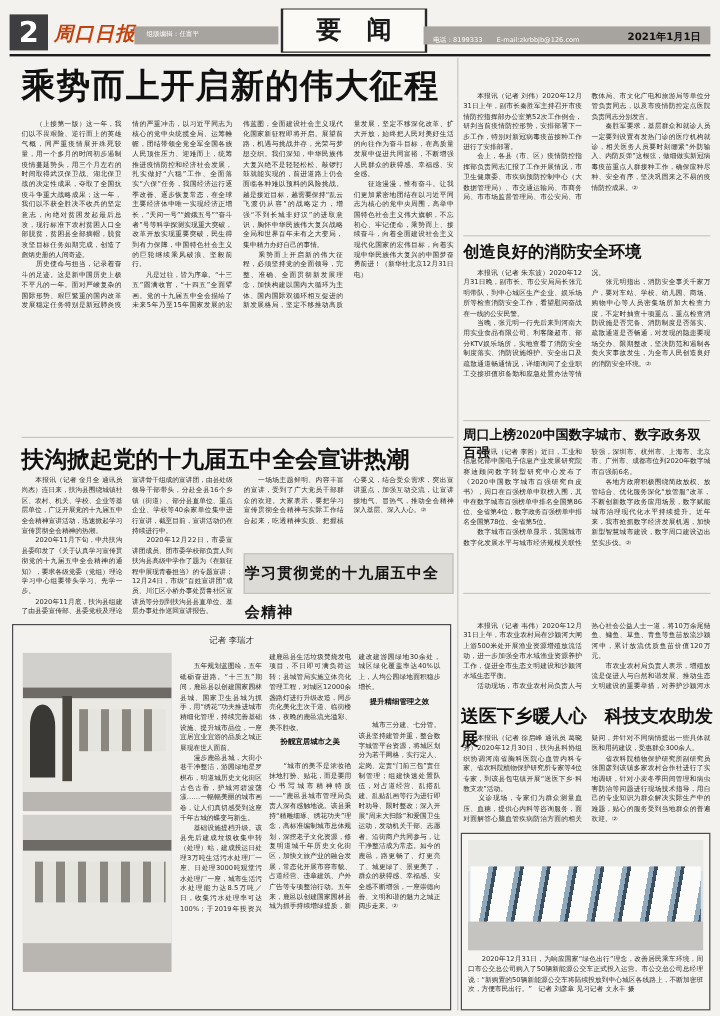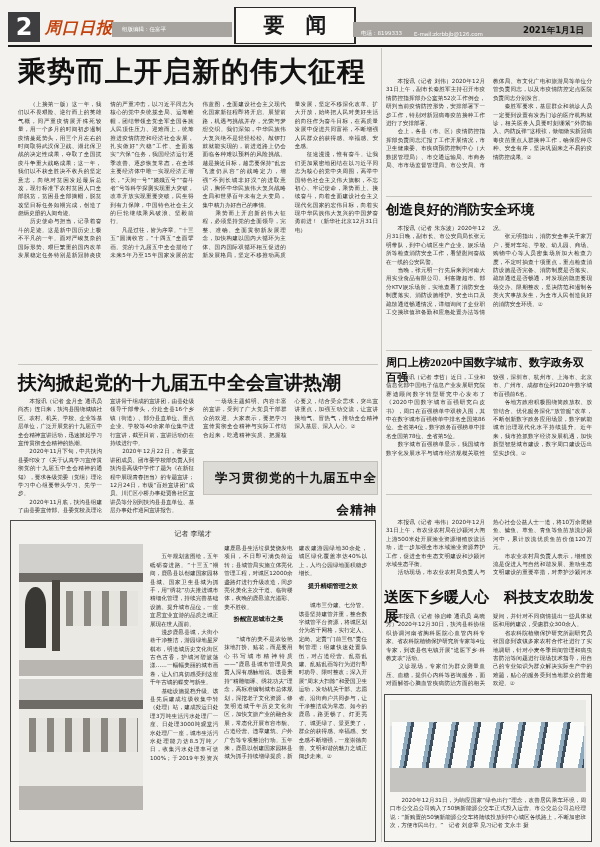--- a/index.html
+++ b/index.html
@@ -31,21 +31,21 @@
   .cols4{column-count:4;column-gap:9px;}
   .hairline{position:absolute;height:1px;background:#c9c6c0;}
   .vline{position:absolute;width:1px;background:#c9c6c0;}
 
   
   .mid-row{position:absolute;left:18px;top:397px;width:360px;height:119px;display:flex;gap:9px;}
   .mid-left{width:176px;}
   .mid-right{width:175px;display:flex;flex-direction:column;}
   .mid-right-text{height:58px;}
   .banner{margin-top:6px;height:34px;background:#dddbd5;border:1px solid #c4c1ba;
-          font-weight:bold;font-size:12.5px;line-height:32px;text-align:right;color:#141414;
+          font-weight:bold;font-size:12.5px;line-height:32px;text-align:left;color:#141414;
           font-family:"Liberation Serif","DejaVu Serif",serif;letter-spacing:1px;box-sizing:border-box;}
 
   
   .luyi{position:absolute;left:10px;top:520px;width:366px;height:322px;border:1px solid #4c4c4c;
         padding:5px 8px;box-sizing:border-box;}
   .luyi-byline{text-align:center;font-size:7px;color:#333;margin-top:3px;}
   .luyi-row{display:flex;gap:7px;margin-top:5px;height:266px;}
   .luyi-photos{width:124px;display:flex;flex-direction:column;gap:3px;}
   .photo{position:relative;flex:1;overflow:hidden;background:#d7d5d1;}
   .luyi-text{flex:1;overflow:hidden;}

